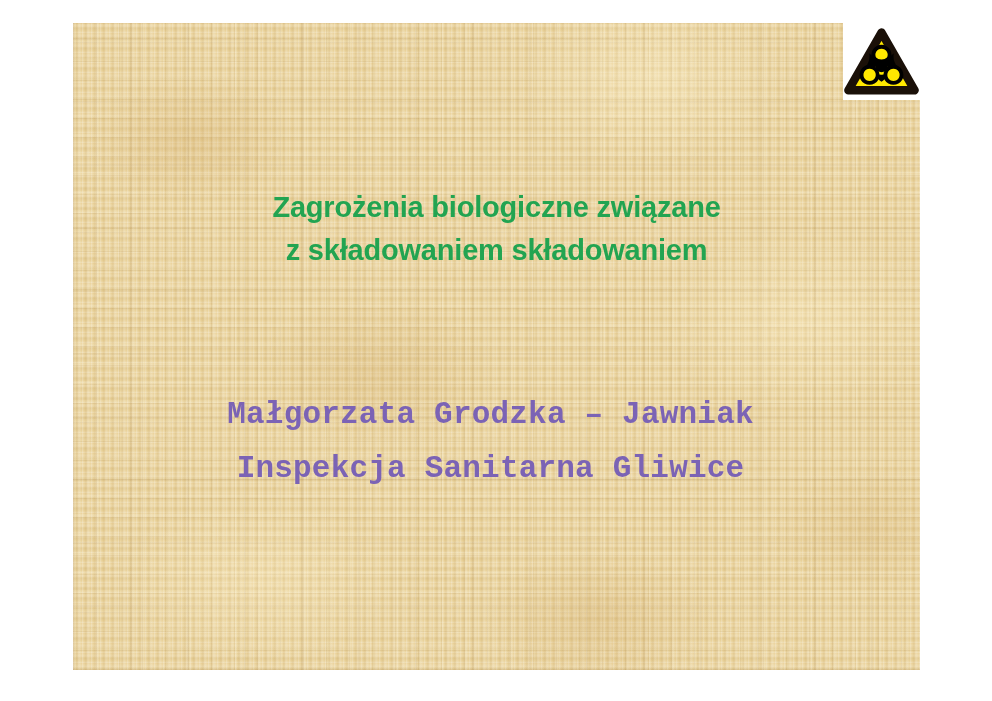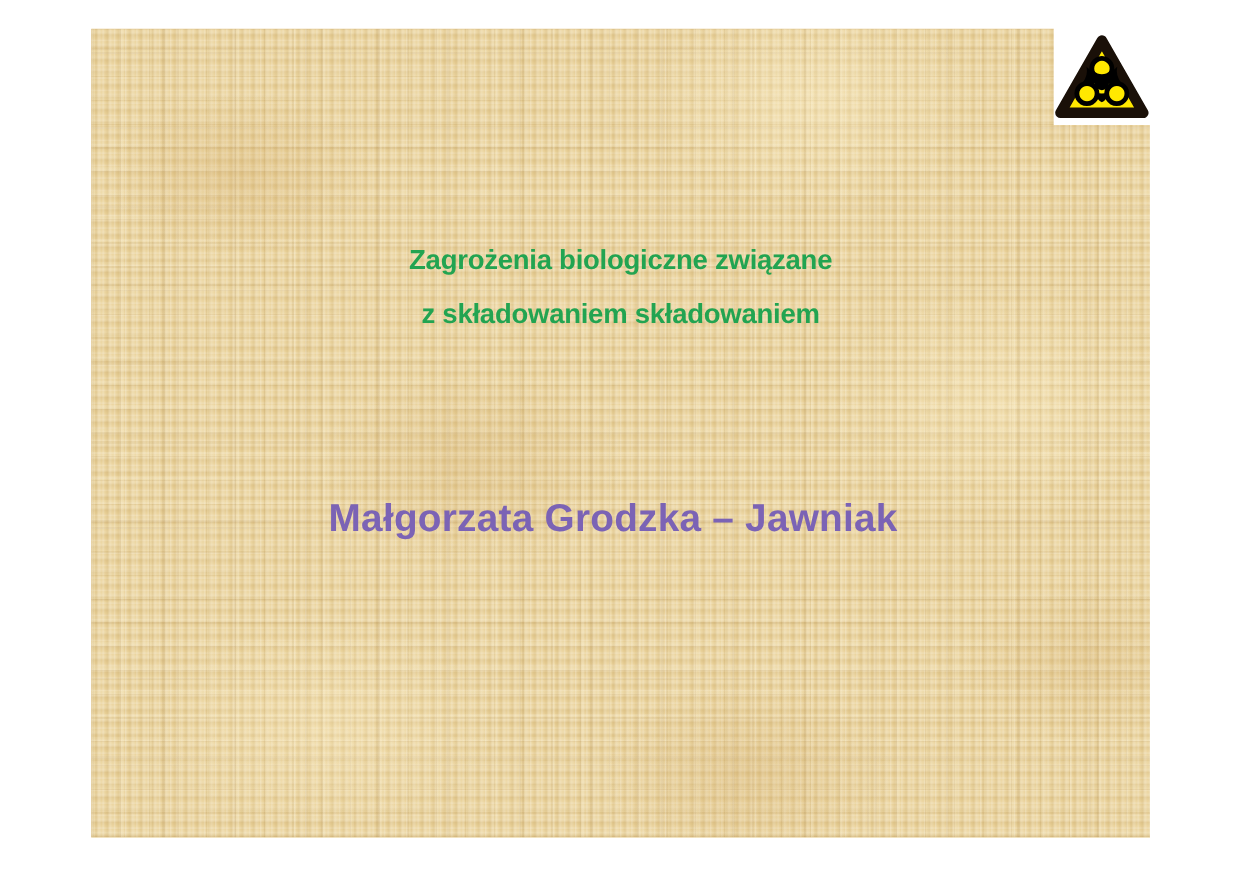--- a/index.html
+++ b/index.html
@@ -87,32 +87,33 @@
   }
 
   .title-block {
     position: absolute;
     left: 0;
     right: 0;
     top: 163px;
   }
   .title-line {
     color: #22a451;
-    font-size: 22px;
+    font-size: 29px;
     font-weight: bold;
     line-height: 43px;
     letter-spacing: -0.2px;
     white-space: nowrap;
   }
 
   .author-block {
     position: absolute;
     left: 0;
     right: 12px;
     top: 365px;
+    font-family: Liberation Mono, monospace;
   }
   .author-line {
     color: #7b63b5;
     font-size: 31px;
     font-weight: bold;
     line-height: 54px;
     letter-spacing: 0.2px;
     white-space: nowrap;
   }
 
@@ -142,20 +143,21 @@
 
   <div id="content">
 
     <div class="title-block">
       <div class="title-line">Zagrożenia biologiczne związane</div>
       <div class="title-line">z składowaniem składowaniem</div>
     </div>
 
     <div class="author-block">
       <div class="author-line">Małgorzata Grodzka – Jawniak</div>
+      <div class="author-line">Inspekcja Sanitarna Gliwice</div>
     </div>
 
   </div>
 </div>
 
 <div id="warning-sign">
   <svg viewBox="0 0 100 100">
 
     <path d="M50 13 L93 88 L7 88 Z" fill="#FFE800" stroke="#1a1008" stroke-width="11" stroke-linejoin="round"></path>
 

